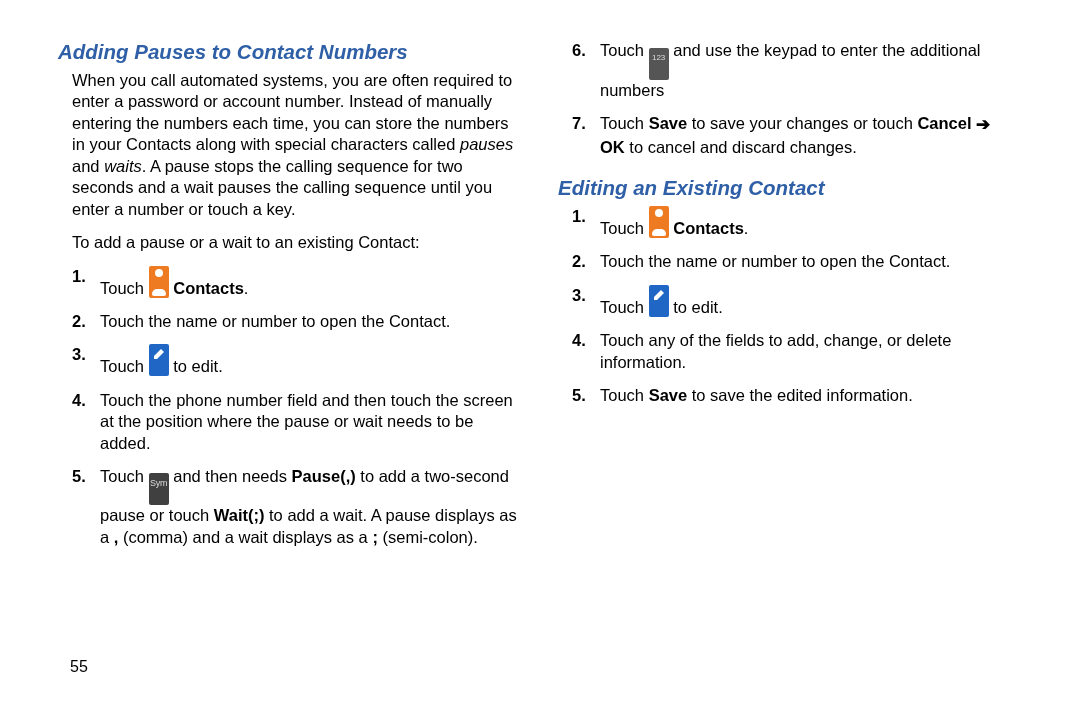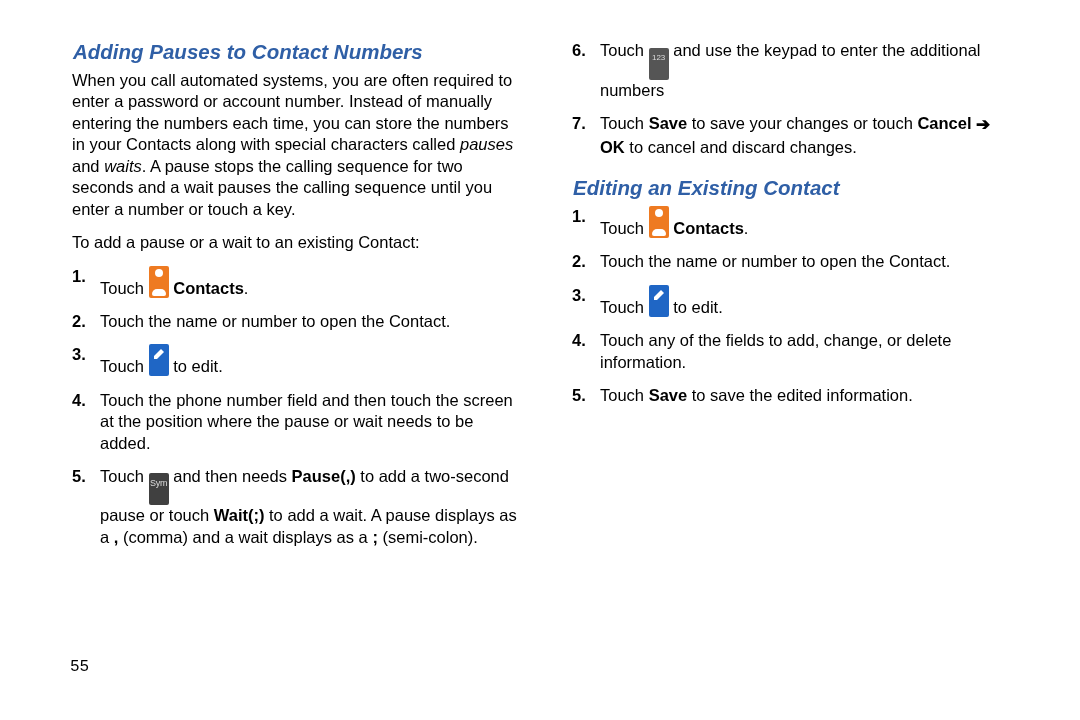--- a/index.html
+++ b/index.html
@@ -24,21 +24,21 @@
     box-sizing: border-box;
   }
   .col.left { padding-right: 20px; }
   .col.right { padding-left: 20px; }
   h2.section-heading {
     font-family: Arial, Helvetica, sans-serif;
     font-style: italic;
     font-weight: 900;
     color: #2f5fa6;
     font-size: 20.5px;
-    margin: 0 0 6px 15px;
+    margin: 0 0 6px 0;
     letter-spacing: 0px;
   }
   p.body {
     font-size: 16.5px;
     line-height: 1.3;
     margin: 0 0 12px 0;
     padding-left: 14px;
   }
   ol.steps {
     list-style: none;
@@ -122,21 +122,20 @@
     display: inline-block;
     font-weight: 700;
     font-size: 17px;
     vertical-align: -1px;
   }
   .page-num {
     position: absolute;
     left: 70px;
     bottom: 44px;
     font-size: 16px;
-    font-family: Liberation Mono, monospace;
   }
   .col { position: relative; }
 </style>
 </head>
 <body>
 
 <div class="page">
 
   <div class="col left">
     <h2 class="section-heading">Adding Pauses to Contact Numbers</h2>

